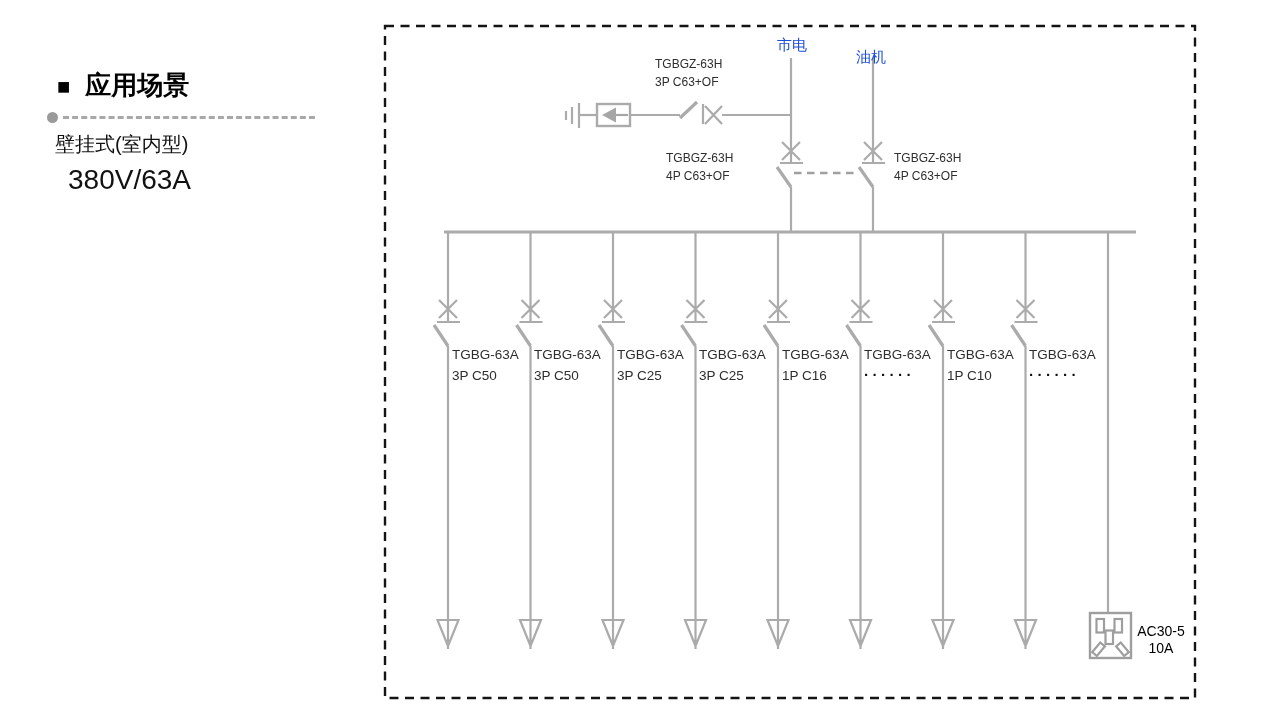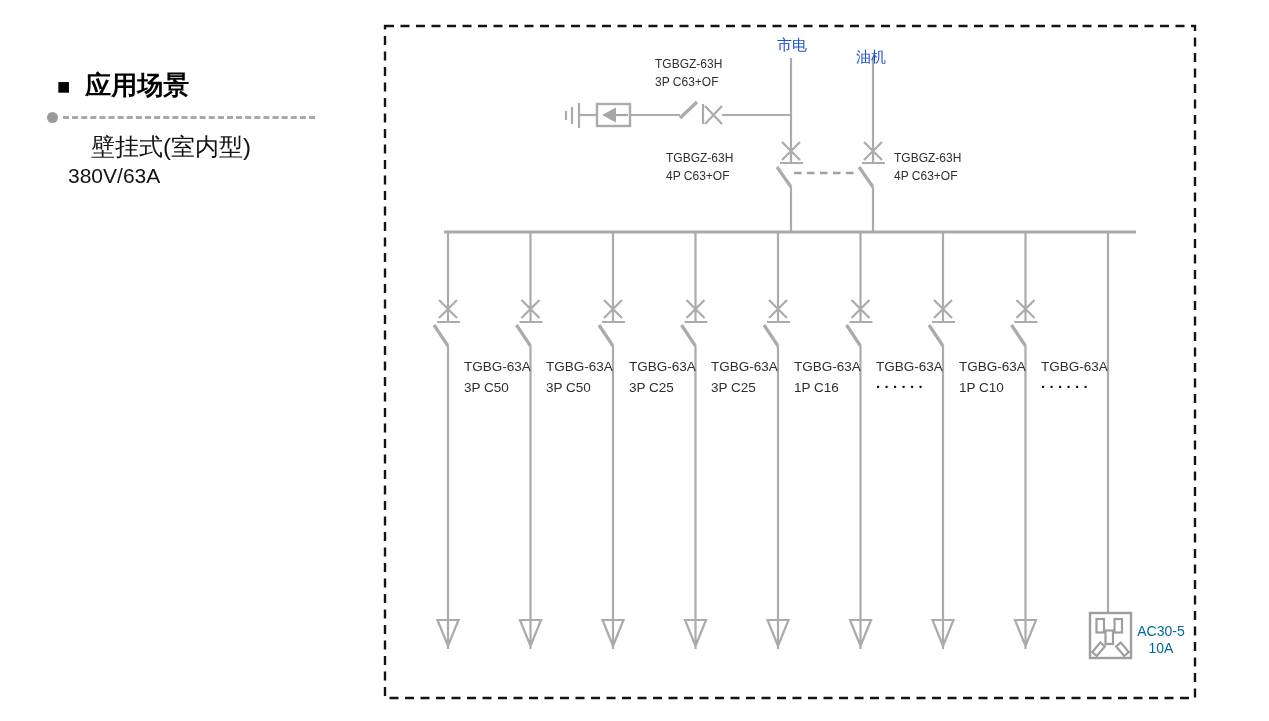--- a/index.html
+++ b/index.html
@@ -24,40 +24,40 @@
   }
   .divider{left:47px;top:111px;width:268px;height:12px;}
   .divider .dot{
     position:absolute;left:0;top:1px;width:11px;height:11px;
     border-radius:50%;background:#9a9a9a;
   }
   .divider .dashline{
     position:absolute;left:16px;right:0;top:5px;
     border-top:3px dashed #a8a8a8;
   }
-  .type-label{left:55px;top:131px;font-size:24px;color:#111;margin-left:36px;}
-  .spec-label{left:68px;top:164px;font-size:21px;color:#111;}
+  .type-label{left:55px;top:131px;font-size:20px;color:#111;}
+  .spec-label{left:68px;top:164px;font-size:28px;color:#111;}
 
   
   .dlbl{color:#2e2e2e;font-size:12px;line-height:17.5px;}
   .src{color:#1d4ed8;font-size:15px;}
   .src-mains{left:777px;top:36px;}
   .src-gen{left:856px;top:48px;}
   .spd-lbl{left:655px;top:56px;}
   .ats-lbl-left{left:666px;top:149px;line-height:18px;}
   .ats-lbl-right{left:894px;top:149px;line-height:18px;}
 
-  .branch-lbl{top:357px;font-size:13.5px;line-height:20.5px;color:#2e2e2e;margin-left:12px;}
+  .branch-lbl{top:345px;font-size:13.5px;line-height:20.5px;color:#2e2e2e;}
   .branch-lbl .rating.dots{
     font-weight:700;letter-spacing:3.5px;font-size:15px;color:#111;
     line-height:18px;
   }
   .socket-lbl{
     left:1132px;top:623px;width:58px;text-align:center;
-    font-size:14px;line-height:16.5px;color:#0369a1;white-space:nowrap;
+    font-size:14px;line-height:16.5px;color:#000000;white-space:nowrap;
   }
   svg{position:absolute;left:0;top:0;}
 </style>
 </head>
 <body>
 
 <div id="canvas">
 
   <div class="abs heading">
     <span class="sq">■</span>

